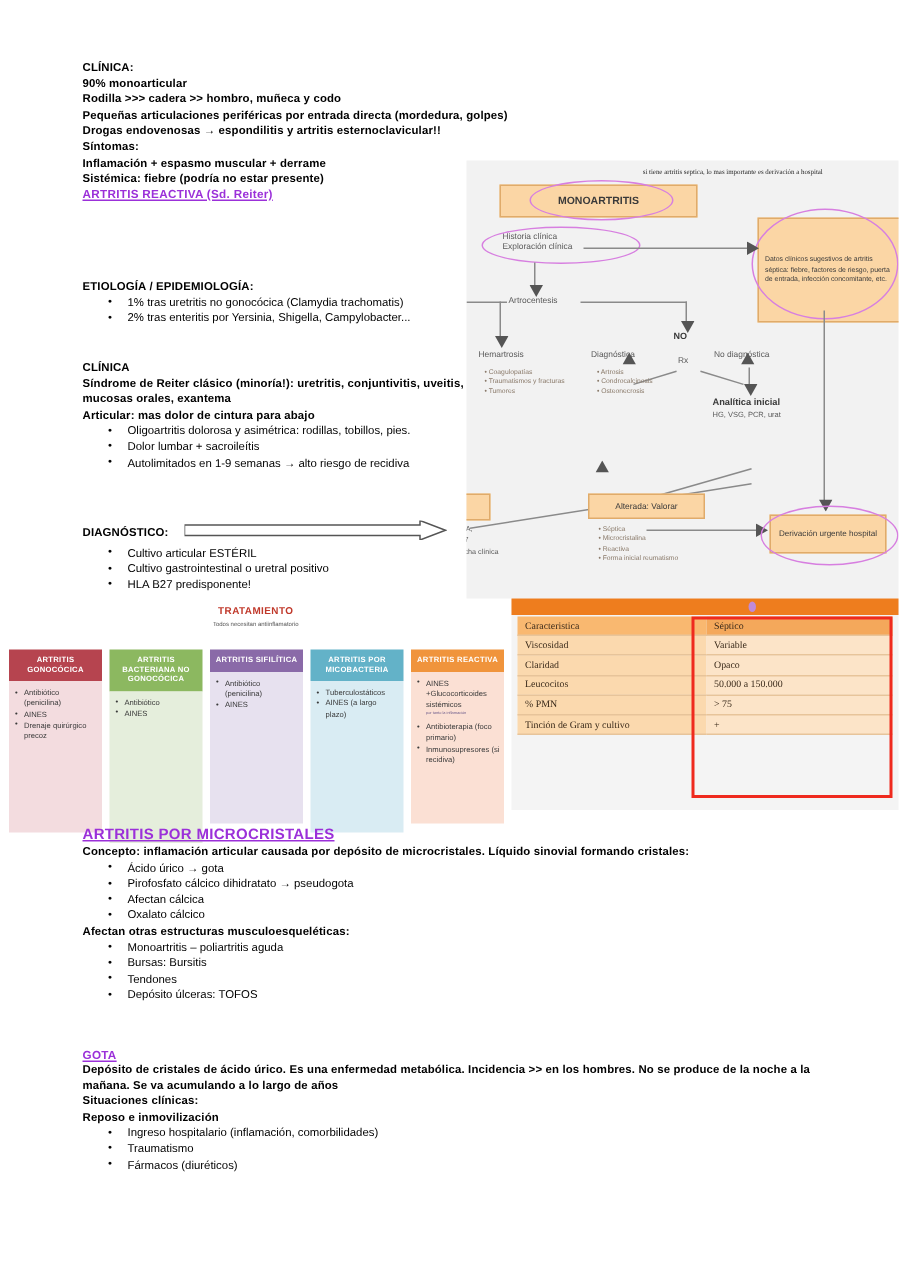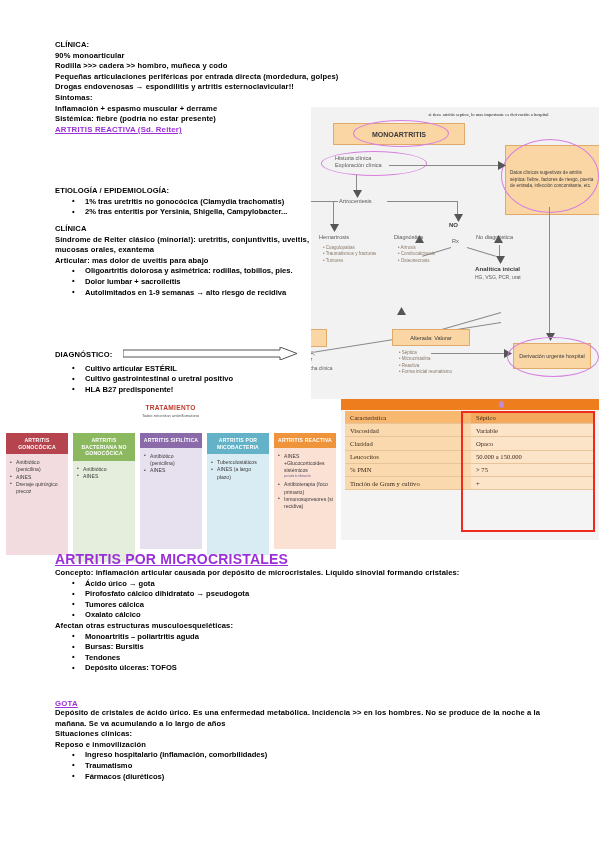--- a/index.html
+++ b/index.html
@@ -8,28 +8,28 @@
     width:599px;height:848px;background:#ffffff;
     font-family:"Liberation Sans", sans-serif;
     color:#000;overflow:hidden;position:relative;
   }
   .page{position:relative;width:599px;height:848px;}
 
   
   .txt{font-size:7.6px;line-height:10.6px;font-weight:bold;letter-spacing:.1px;}
   .txt-j{text-align:justify;}
   ul.bul{margin:0;padding:0;list-style:none;}
-  ul.bul li{position:relative;padding-left:30px;font-size:7.6px;line-height:10.6px;font-weight:bold;}
+  ul.bul li{position:relative;padding-left:30px;font-size:7.6px;line-height:10.6px;font-weight:normal;}
   ul.bul li:before{content:"\2022";position:absolute;left:17px;top:-0.5px;font-size:7.6px;}
-  .hdr-lnk{color:#9b30d9;text-decoration:underline;font-weight:bold;font-size:14px;letter-spacing:.2px;}
+  .hdr-lnk{color:#9b30d9;text-decoration:underline;font-weight:bold;font-size:10px;letter-spacing:.2px;}
 
   
   #clinica-block{position:absolute;left:55px;top:40px;width:290px;}
   #etio-block{position:absolute;left:55px;top:186px;width:290px;}
-  #clinica2-block{position:absolute;left:55px;top:224px;width:290px;}
+  #clinica2-block{position:absolute;left:55px;top:240px;width:290px;}
   #diag-block{position:absolute;left:55px;top:347px;width:290px;}
 
   .arrow-wrap{display:inline-block;vertical-align:middle;margin-left:8px;}
 
   
   #flow{
     position:absolute;left:311px;top:107px;width:288px;height:292px;
     background:#f2f2f2;overflow:hidden;
   }
   #flow .note{
@@ -106,21 +106,21 @@
     <div class="txt">ETIOLOGÍA / EPIDEMIOLOGÍA:</div>
     <ul class="bul">
       <li class="txt-j">1% tras uretritis no gonocócica (Clamydia trachomatis)</li>
       <li class="txt-j">2% tras enteritis por Yersinia, Shigella, Campylobacter...</li>
     </ul>
   </div>
 
   <div id="clinica2-block">
     <div class="txt">CLÍNICA</div>
     <div class="txt">Síndrome de Reiter clásico (minoría!): uretritis, conjuntivitis, uveitis, úlceras mucosas orales, exantema</div>
-    <div class="txt">Articular: mas dolor de uveitis para abajo</div>
+    <div class="txt">Articular: mas dolor de cintura para abajo</div>
     <ul class="bul">
       <li>Oligoartritis dolorosa y asimétrica: rodillas, tobillos, pies.</li>
       <li>Dolor lumbar + sacroileítis</li>
       <li>Autolimitados en 1-9 semanas → alto riesgo de recidiva</li>
     </ul>
   </div>
 
   <div id="diag-block">
     <div class="txt">
       <span>DIAGNÓSTICO:</span>
@@ -329,21 +329,21 @@
     </table>
     <div id="redbox" style="border-color: rgb(239, 42, 30);"></div>
   </div>
 
   <div id="micro">
     <div class="hdr-lnk sec-h">ARTRITIS POR MICROCRISTALES</div>
     <div class="txt">Concepto: inflamación articular causada por depósito de microcristales. Líquido sinovial formando cristales:</div>
     <ul class="bul">
       <li>Ácido úrico → gota</li>
       <li>Pirofosfato cálcico dihidratato → pseudogota</li>
-      <li>Tumores cálcica</li>
+      <li>Afectan cálcica</li>
       <li>Oxalato cálcico</li>
     </ul>
     <div class="txt">Afectan otras estructuras musculoesqueléticas:</div>
     <ul class="bul">
       <li>Monoartritis – poliartritis aguda</li>
       <li>Bursas: Bursitis</li>
       <li>Tendones</li>
       <li>Depósito úlceras: TOFOS</li>
     </ul>
   </div>

